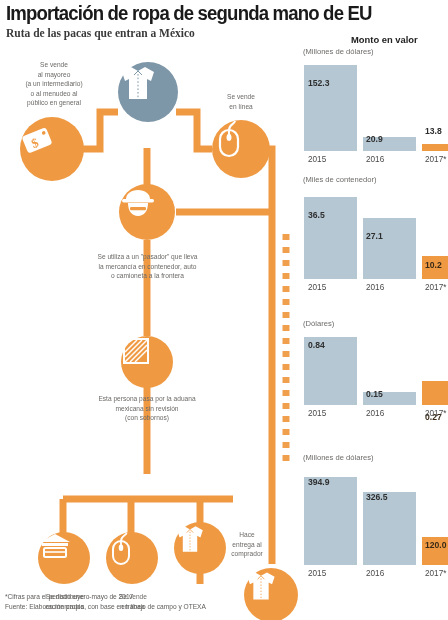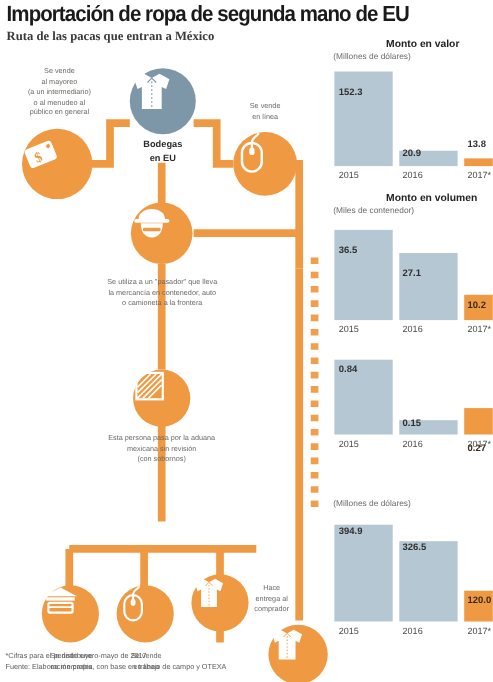--- a/index.html
+++ b/index.html
@@ -145,22 +145,20 @@
 o al menudeo al
 público en general</div>
 
     <div class="node blue" style="left:118px;top:18px;width:60px;height:60px;">
       <svg width="40" height="42" viewBox="0 0 40 42">
         <path d="M13,5 L20,9 L27,5 L36,10 L33,19 L29,17 L29,37 L11,37 L11,17 L7,19 L4,10 Z" fill="#ffffff"></path>
         <line x1="20" y1="12" x2="20" y2="36" stroke="#7e97a8" stroke-width="1" stroke-dasharray="1.6 2"></line>
         <path d="M20,9 L16,13 M20,9 L24,13" stroke="#7e97a8" stroke-width="1" fill="none"></path>
       </svg>
     </div>
-    <div class="lbl bodegas" style="left:102px;top:82px;width:92px;font-weight:bold;">Bodegas
-en EU</div>
 
     <div class="node orange" style="left:212px;top:76px;width:58px;height:58px;">
       <svg width="34" height="40" viewBox="0 0 34 40">
         <rect x="8" y="10" width="18" height="26" rx="9" fill="none" stroke="#ffffff" stroke-width="2.2"></rect>
         <line x1="17" y1="10" x2="17" y2="20" stroke="#ffffff" stroke-width="2"></line>
         <rect x="14.6" y="14" width="4.8" height="7" rx="2.4" fill="#ffffff"></rect>
         <path d="M17,10 C17,4 23,4 23,1" fill="none" stroke="#ffffff" stroke-width="2"></path>
       </svg>
     </div>
     <div class="lbl" style="left:206px;top:48px;width:70px;">Se vende
@@ -252,36 +250,36 @@
         <div class="bval" style="left:5px;top:22px;">152.3</div>
         <div class="bval" style="left:63px;top:78px;">20.9</div>
         <div class="bval" style="left:122px;top:70px;">13.8</div>
         <div class="xlab" style="left:5px;">2015</div>
         <div class="xlab" style="left:63px;">2016</div>
         <div class="xlab" style="left:122px;">2017*</div>
       </div>
     </div>
 
     <div class="chart" style="top:140px;">
-      <div class="c-title">Monto en volumen</div>
       <div class="c-units">(Miles de contenedor)</div>
       <div class="plot" style="height:108px;">
         <div class="bar gray" style="left:1px;width:53px;height:82px;"></div>
         <div class="bar gray" style="left:60px;width:53px;height:61px;"></div>
         <div class="bar accent" style="left:119px;width:60px;height:23px;"></div>
         <div class="bval" style="left:5px;top:26px;">36.5</div>
         <div class="bval" style="left:63px;top:47px;">27.1</div>
         <div class="bval onaccent" style="left:122px;top:76px;">10.2</div>
         <div class="xlab" style="left:5px;">2015</div>
         <div class="xlab" style="left:63px;">2016</div>
         <div class="xlab" style="left:122px;">2017*</div>
       </div>
     </div>
 
     <div class="chart" style="top:284px;">
+      <div class="c-units">(Dólares)</div>
       <div class="plot" style="height:90px;">
         <div class="bar gray" style="left:1px;width:53px;height:68px;"></div>
         <div class="bar gray" style="left:60px;width:53px;height:13px;"></div>
         <div class="bar accent" style="left:119px;width:60px;height:24px;"></div>
         <div class="bval" style="left:5px;top:12px;">0.84</div>
         <div class="bval" style="left:63px;top:61px;">0.15</div>
         <div class="bval onaccent" style="left:122px;top:56px;margin-top:28px;">0.27</div>
         <div class="xlab" style="left:5px;">2015</div>
         <div class="xlab" style="left:63px;">2016</div>
         <div class="xlab" style="left:122px;">2017*</div>

